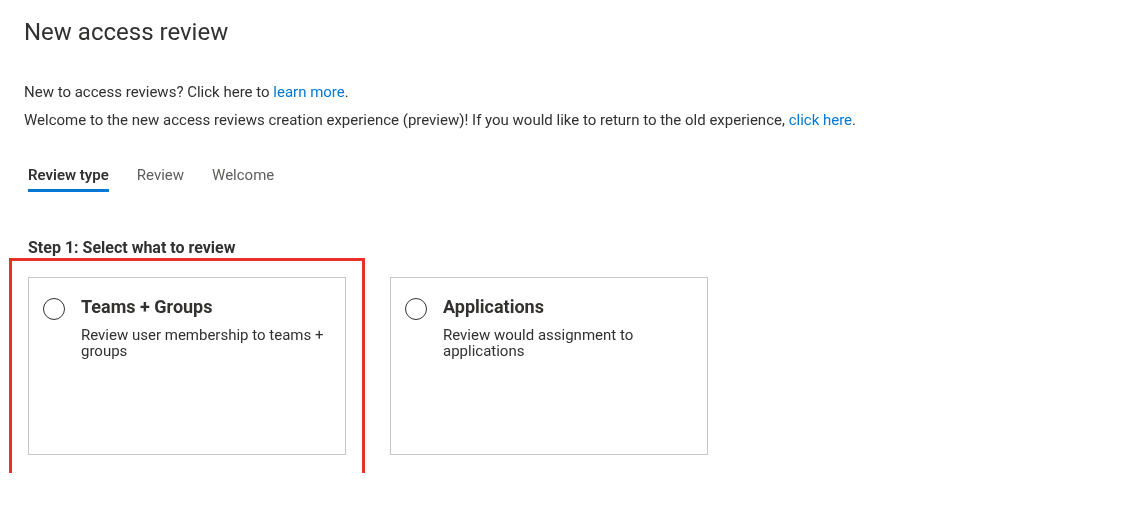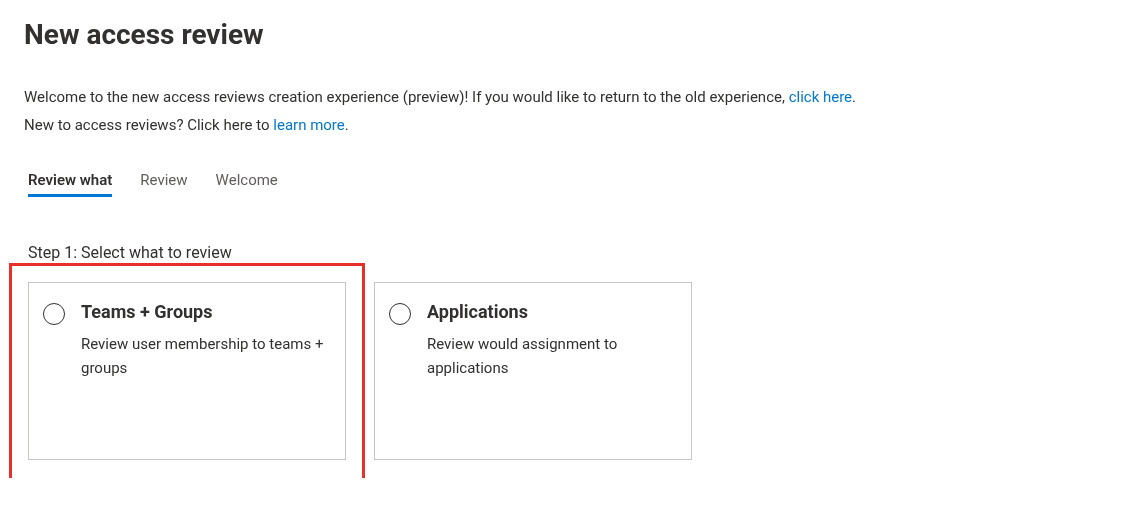--- a/index.html
+++ b/index.html
@@ -8,22 +8,22 @@
       padding: 0;
     }
     body {
       font-family: "Segoe UI", -apple-system, BlinkMacSystemFont, Roboto, "Helvetica Neue", sans-serif;
       background: #ffffff;
       color: #323130;
       padding: 18px 24px;
       width: 1124px;
     }
     .page-title {
-      font-size: 28px;
-      font-weight: 700;
+      font-size: 24px;
+      font-weight: 400;
       color: #323130;
       margin-bottom: 32px;
     }
     .intro {
       font-size: 15px;
       line-height: 28px;
       color: #323130;
       margin-bottom: 32px;
     }
     .intro a {
@@ -51,28 +51,28 @@
       content: "";
       position: absolute;
       left: 0;
       right: 0;
       bottom: -2px;
       height: 3px;
       background: #0078d4;
     }
     .step-heading {
       font-size: 16px;
-      font-weight: 400;
+      font-weight: 700;
       color: #323130;
       margin-bottom: 20px;
       padding-left: 4px;
     }
     .options {
       display: flex;
-      gap: 28px;
+      gap: 44px;
       padding-left: 4px;
     }
     .highlight-wrap {
       border: 3px solid #e8302a;
       padding: 16px 16px 28px 16px;
       margin: -19px -19px -31px -19px;
     }
     .option-card {
       width: 318px;
       height: 178px;
@@ -97,39 +97,39 @@
     }
     .option-title {
       font-size: 18px;
       font-weight: 700;
       color: #323130;
       margin-bottom: 10px;
     }
     .option-desc {
       font-size: 15px;
       color: #323130;
-      line-height: 24px;
+      line-height: 16px;
     }
   </style>
 </head>
 <body>
 
 <h1 class="page-title">New access review</h1>
 
 <div class="intro">
   <div>
-    <span>Welcome to the new access reviews creation experience (preview)! If you would like to return to the old experience, </span><a href="#">click here</a><span>.</span>
+    <span>New to access reviews? Click here to </span><a href="#">learn more</a><span>.</span>
   </div>
   <div>
-    <span>New to access reviews? Click here to </span><a href="#">learn more</a><span>.</span>
+    <span>Welcome to the new access reviews creation experience (preview)! If you would like to return to the old experience, </span><a href="#">click here</a><span>.</span>
   </div>
 </div>
 
 <div class="tabs">
-  <div class="tab active">Review what</div>
+  <div class="tab active">Review type</div>
   <div class="tab">Review</div>
   <div class="tab">Welcome</div>
 </div>
 
 <div class="step-heading">Step 1: Select what to review</div>
 
 <div class="options">
 
   <div class="highlight-wrap">
     <div class="option-card">

